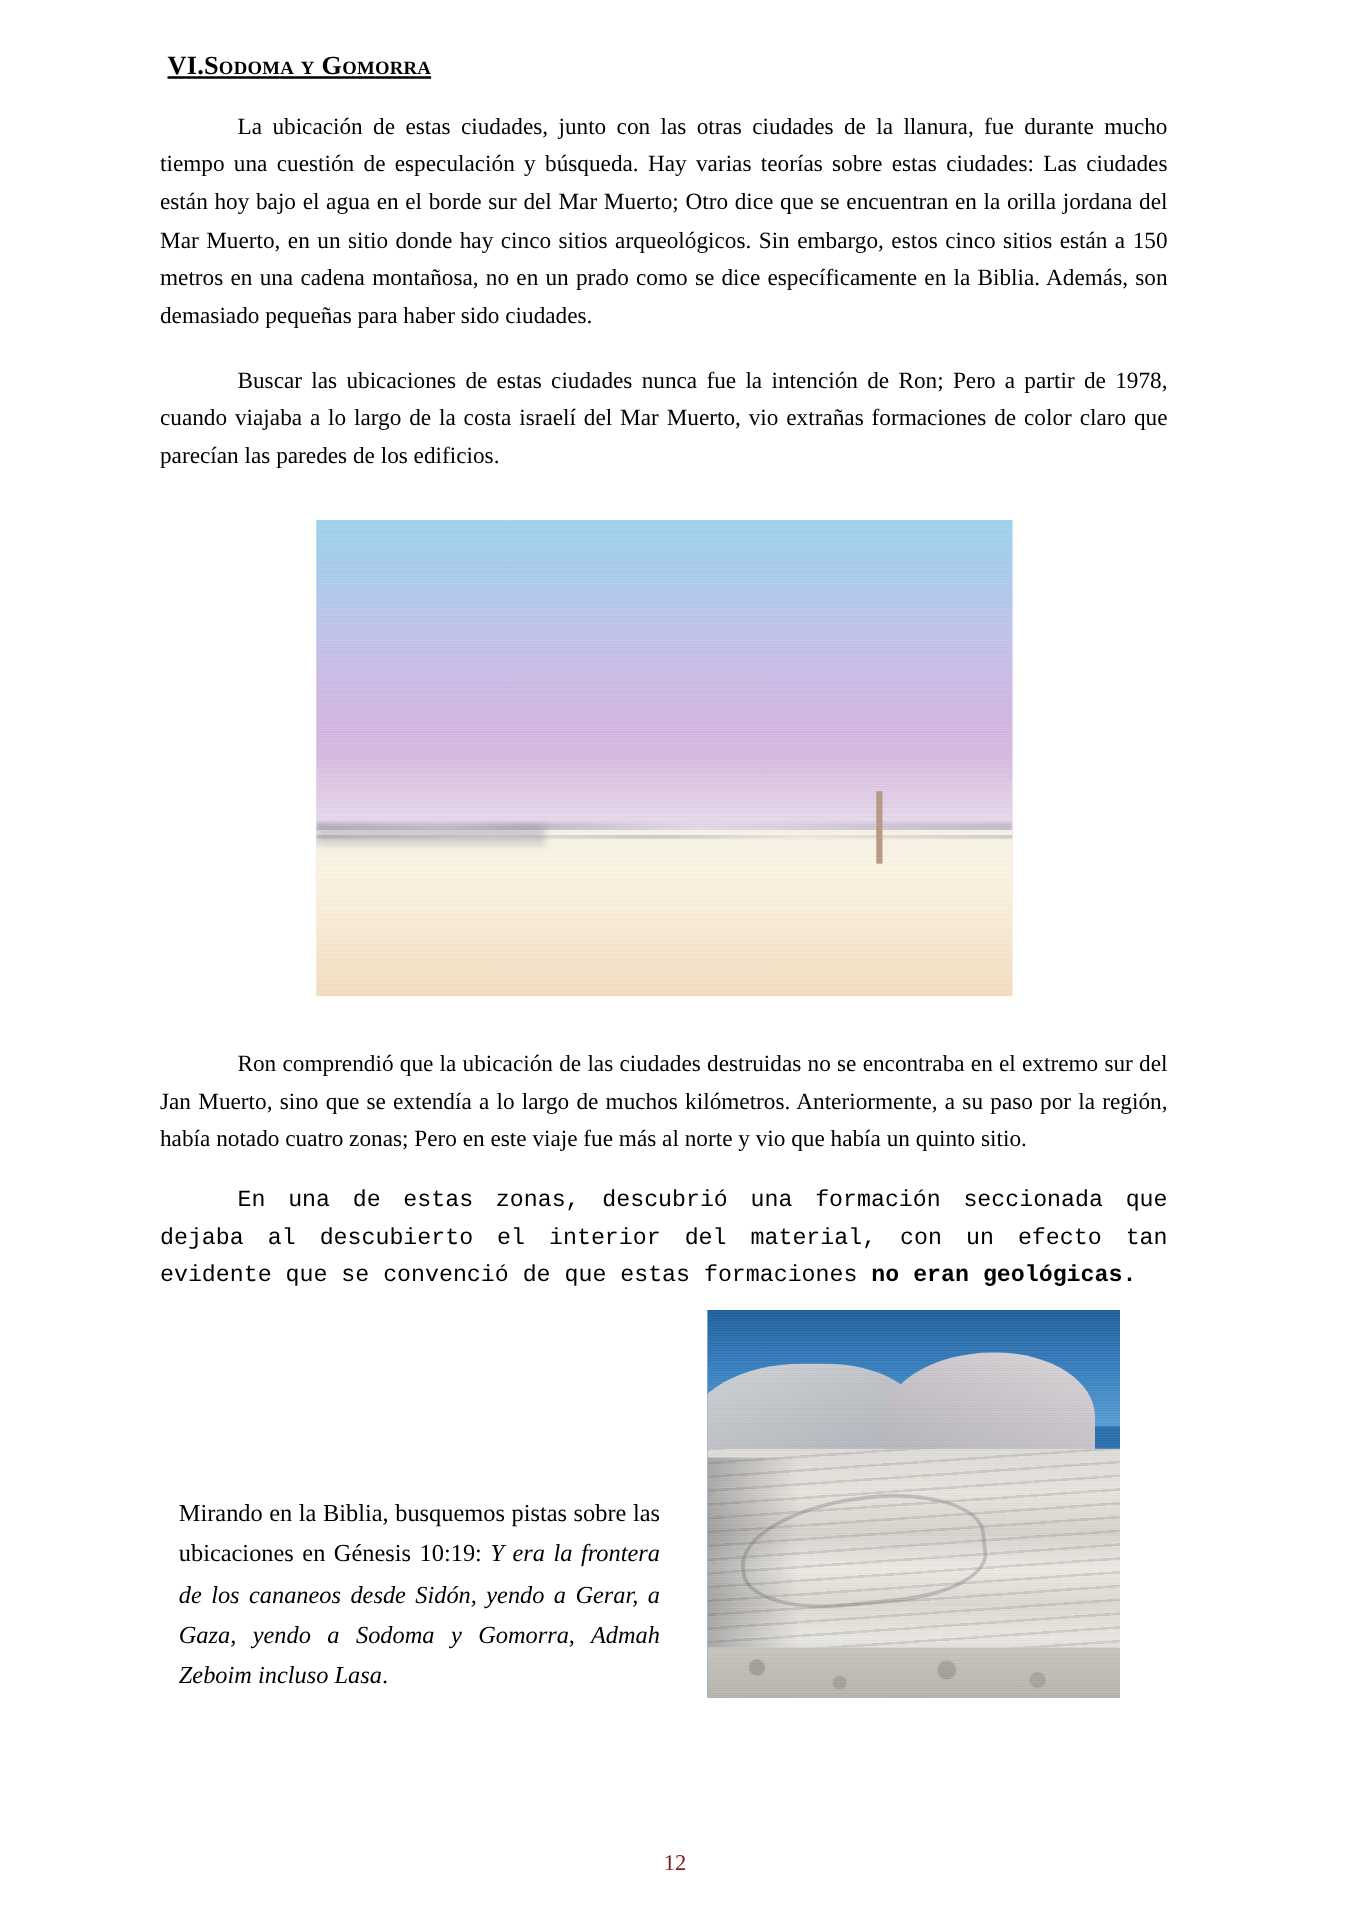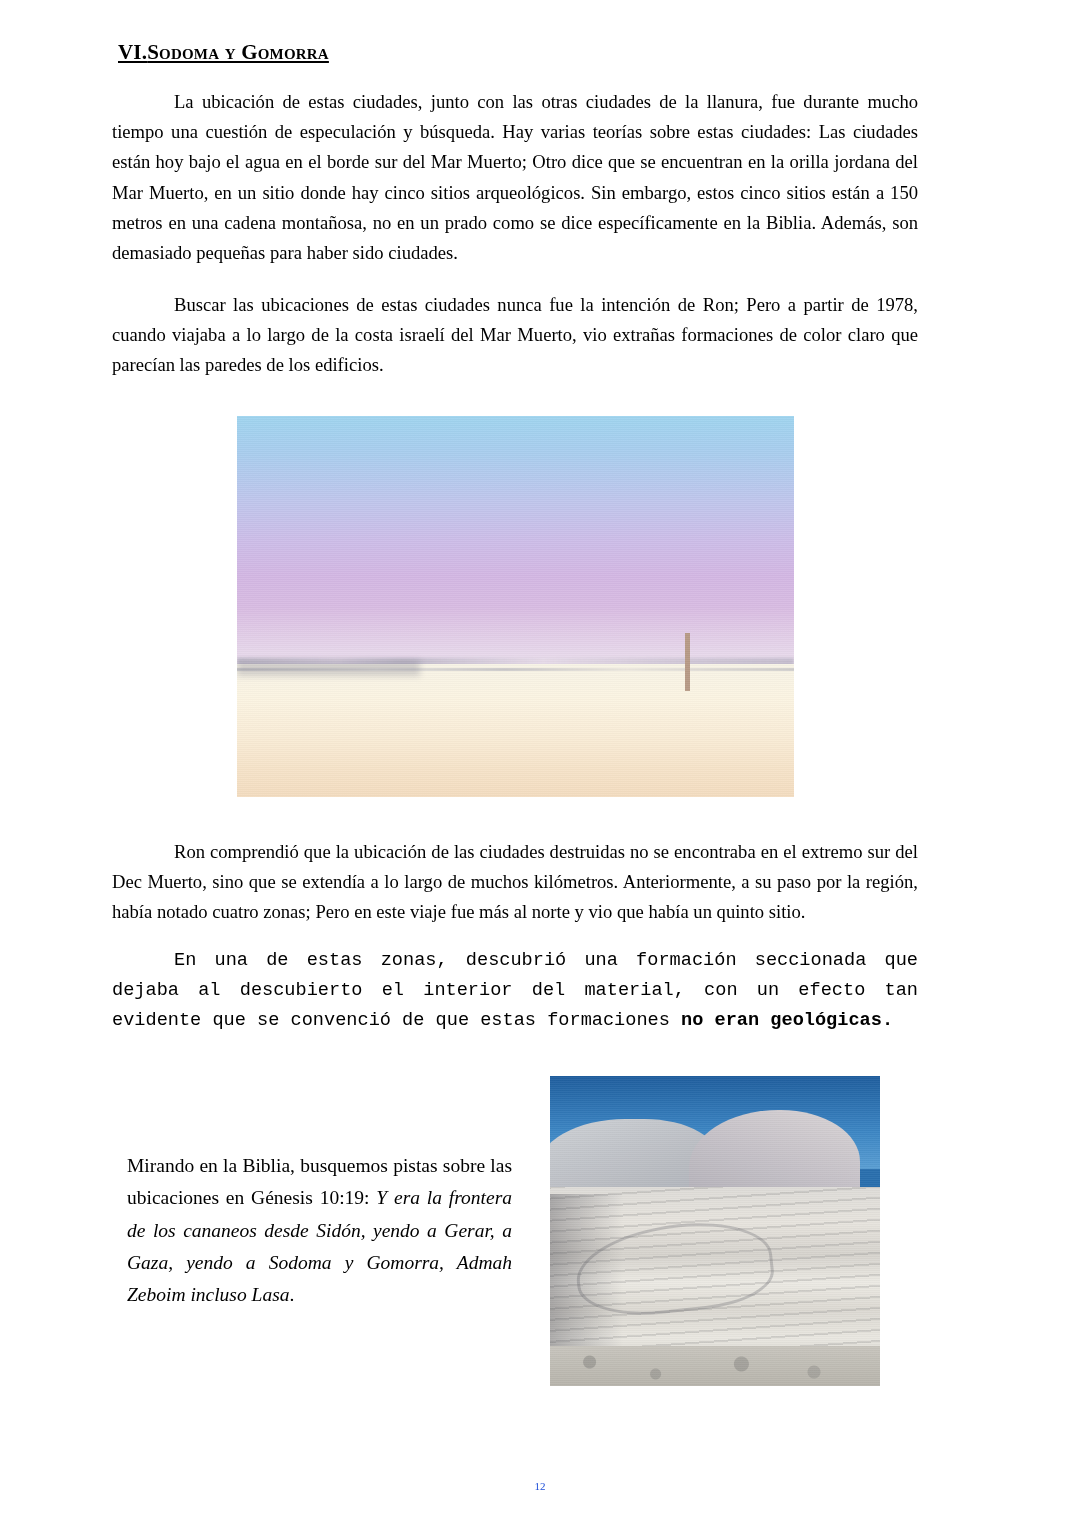--- a/index.html
+++ b/index.html
@@ -12,21 +12,21 @@
     width: 1080px;
     height: 1526px;
     background: #ffffff;
     font-family: "Liberation Serif", serif;
     color: #000000;
     overflow: hidden;
     box-sizing: border-box;
   }
   .content {
     position: absolute;
-    left: 112px;
+    left: 128px;
     top: 40px;
     width: 806px;
   }
 
   
   h1.chapter-title {
     font-size: 21px;
     font-weight: bold;
     margin: 0 0 0 6px;
     letter-spacing: 0.2px;
@@ -167,23 +167,23 @@
   .photo-desert .grain {
     position: absolute;
     inset: 0;
     background-image:
       repeating-linear-gradient(0deg, rgba(255,255,255,0.05) 0px, rgba(255,255,255,0.05) 1px, rgba(0,0,0,0.02) 1px, rgba(0,0,0,0.02) 2px);
     pointer-events: none;
   }
 
   
   .split {
-    margin-top: 40px;
+    margin-top: 12px;
     display: flex;
-    align-items: center;
+    align-items: flex-end;
     gap: 38px;
   }
   .split .left-col {
     width: 400px;
     padding-left: 15px;
     box-sizing: border-box;
   }
   p.verse-par {
     font-size: 19.5px;
     line-height: 1.66;
@@ -301,22 +301,22 @@
       repeating-linear-gradient(0deg, rgba(255,255,255,0.04) 0px, rgba(255,255,255,0.04) 1px, rgba(0,0,0,0.025) 1px, rgba(0,0,0,0.025) 2px);
   }
 
   
   .page-number {
     position: absolute;
     left: 0;
     top: 1480px;
     width: 100%;
     text-align: center;
-    font-size: 11px;
-    color: #1d4ed8;
+    font-size: 18px;
+    color: #7f1d1d;
     font-family: "Liberation Serif", serif;
   }
 </style>
 </head>
 <body>
 
 <div class="page">
 
   <div class="content">
 
@@ -334,21 +334,21 @@
         <div class="haze"></div>
         <div class="ridge"></div>
         <div class="ground"></div>
         <div class="horizon"></div>
         <div class="smudge-left"></div>
         <div class="post"></div>
         <div class="grain"></div>
       </div>
     </div>
 
-    <p class="body-par" style="margin-top:40px;">Ron comprendió que la ubicación de las ciudades destruidas no se encontraba en el extremo sur del Dec Muerto, sino que se extendía a lo largo de muchos kilómetros. Anteriormente, a su paso por la región, había notado cuatro zonas; Pero en este viaje fue más al norte y vio que había un quinto sitio.</p>
+    <p class="body-par" style="margin-top:40px;">Ron comprendió que la ubicación de las ciudades destruidas no se encontraba en el extremo sur del Jan Muerto, sino que se extendía a lo largo de muchos kilómetros. Anteriormente, a su paso por la región, había notado cuatro zonas; Pero en este viaje fue más al norte y vio que había un quinto sitio.</p>
 
     <p class="body-par tight"><span>En una de estas zonas, descubrió una formación seccionada que dejaba al descubierto el interior del material, con un efecto tan evidente que se convenció de que estas formaciones </span><span class="bold">no eran geológicas.</span></p>
 
     <div class="split">
       <div class="left-col">
         <p class="verse-par"><span>Mirando en la Biblia, busquemos pistas sobre las ubicaciones en Génesis 10:19: </span><span class="italic">Y era la frontera de los cananeos desde Sidón, yendo a Gerar, a Gaza, yendo a Sodoma y Gomorra, Admah Zeboim incluso Lasa</span><span>.</span></p>
       </div>
       <div class="right-col">
         <div class="photo-rock">
           <div class="sky"></div>

